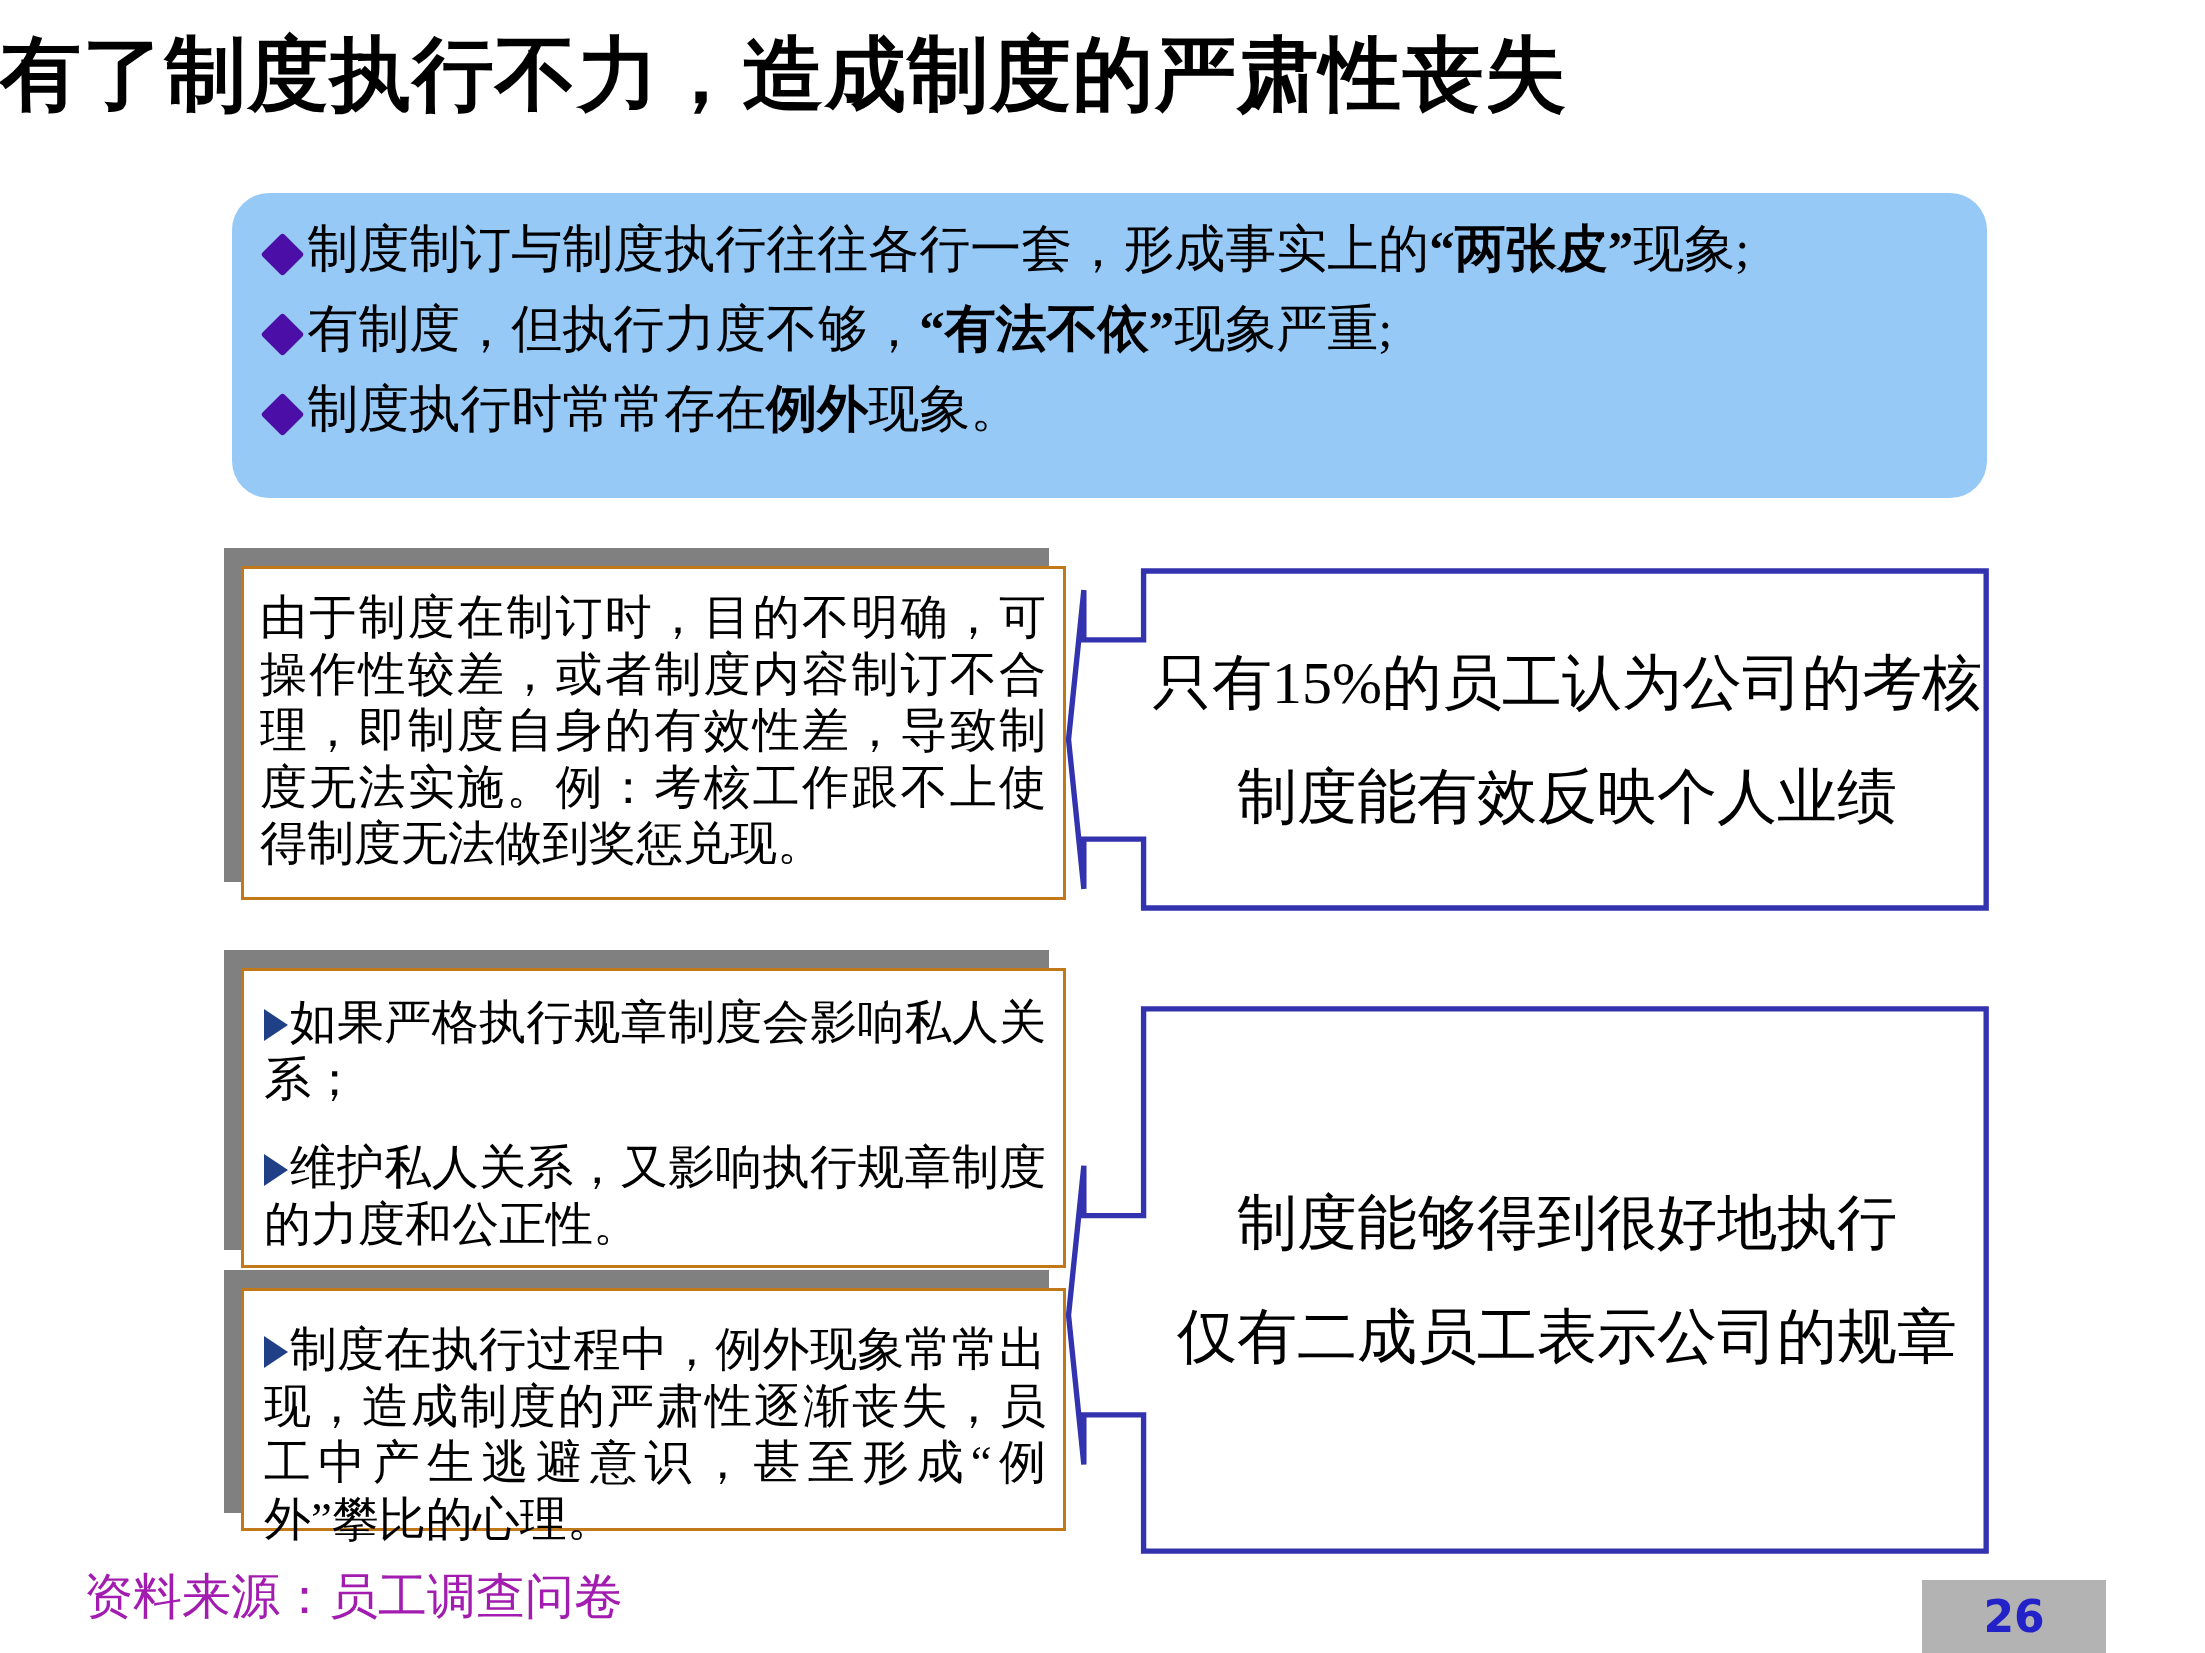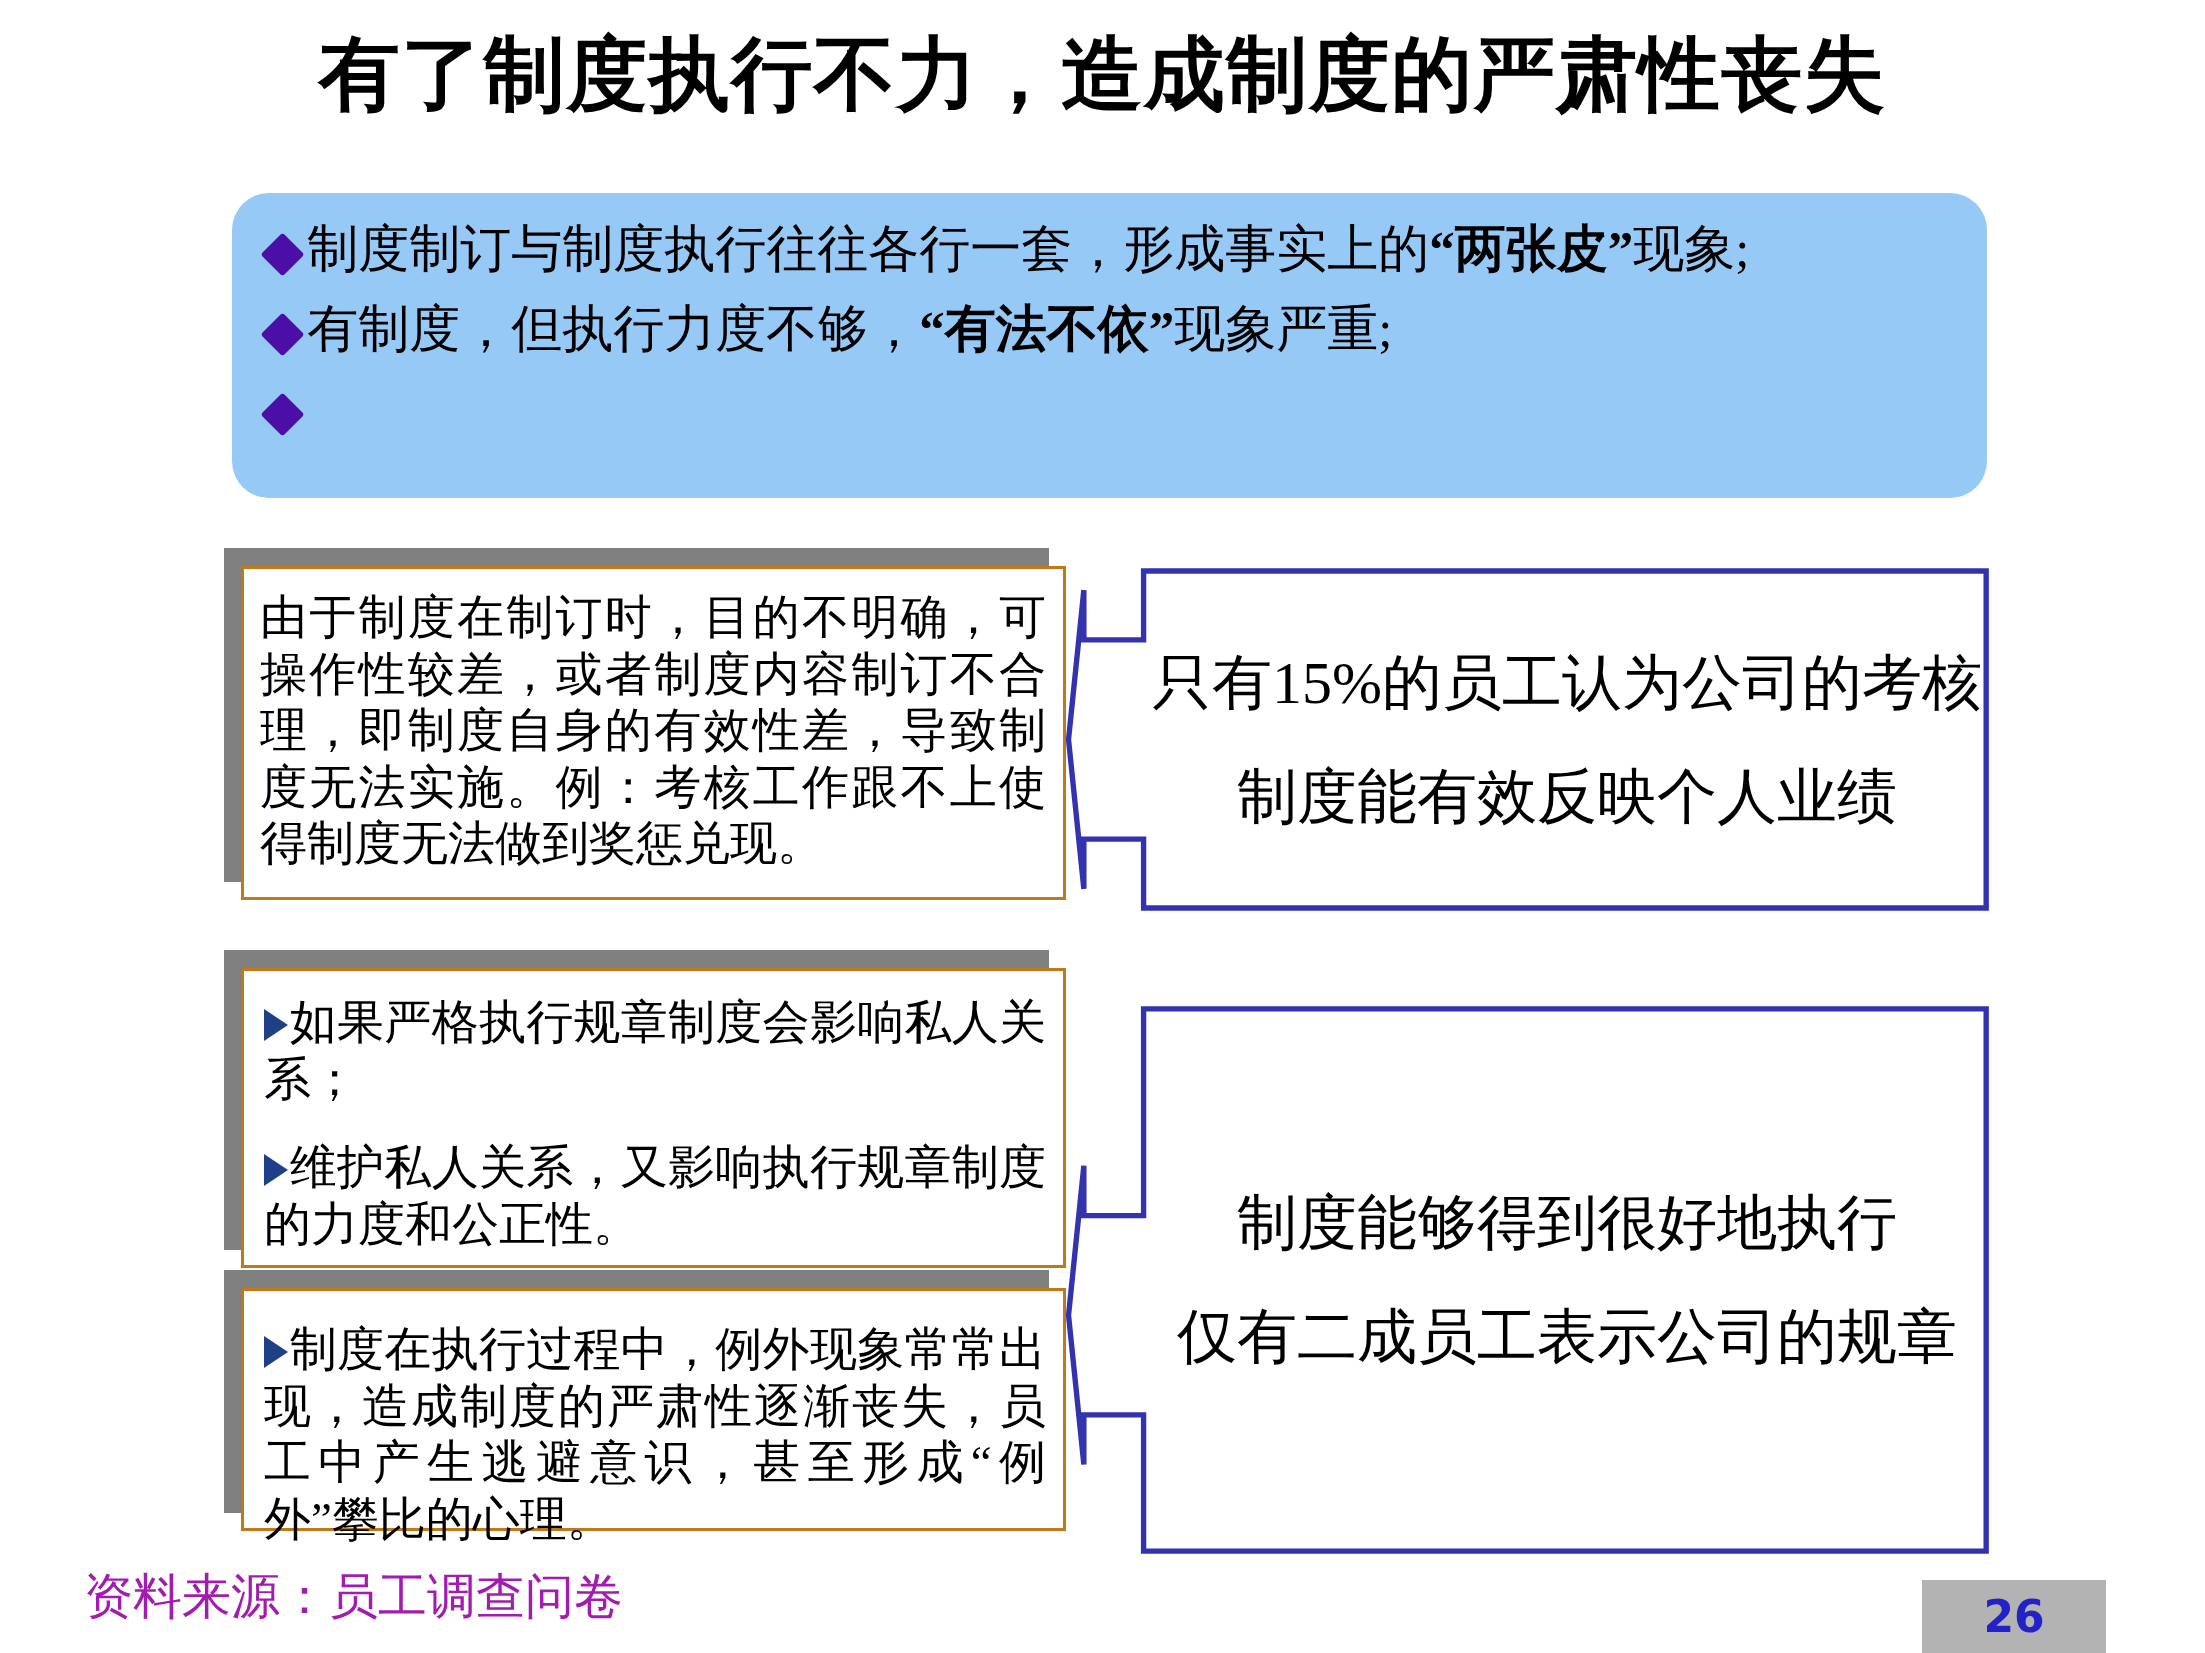--- a/index.html
+++ b/index.html
@@ -15,21 +15,21 @@
     font-family: "Liberation Serif", "DejaVu Serif", serif;
     -webkit-font-smoothing: antialiased;
   }
 
   
   .slide-title {
     position: absolute;
     left: 0;
     top: 29px;
     width: 2205px;
-    text-align: center;
+    text-align: left;
     font-family: "DejaVu Sans", "Liberation Sans", sans-serif;
     font-weight: bold;
     font-size: 81px;
     line-height: 1.12;
     letter-spacing: 1.5px;
     color: #000000;
     white-space: nowrap;
   }
 
   
@@ -186,20 +186,21 @@
     <span class="txt"><span>制度制订与制度执行往往各行一套，形成事实上的</span><b>“两张皮”</b><span>现象;</span></span>
   </div>
 
   <div class="blue-line">
     <span class="diamond-bullet"></span>
     <span class="txt"><span>有制度，但执行力度不够，</span><b>“有法不依”</b><span>现象严重;</span></span>
   </div>
 
   <div class="blue-line">
     <span class="diamond-bullet"></span>
+    <span class="txt"><span>制度执行时常常存在</span><b>例外</b><span>现象。</span></span>
   </div>
 
 </div>
 
 <div class="shadow-box" id="left-box-1">
   <div class="shadow"></div>
   <div class="paper">
     <div class="box-para"><span>由于制度在制订时，目的不明确，可操作性较差，或者制度内容制订不合理，即制度自身的有效性差，导致制度无法实施。例：考核工作跟不上使得制度无法做到奖惩兑现。</span></div>
   </div>
 </div>

